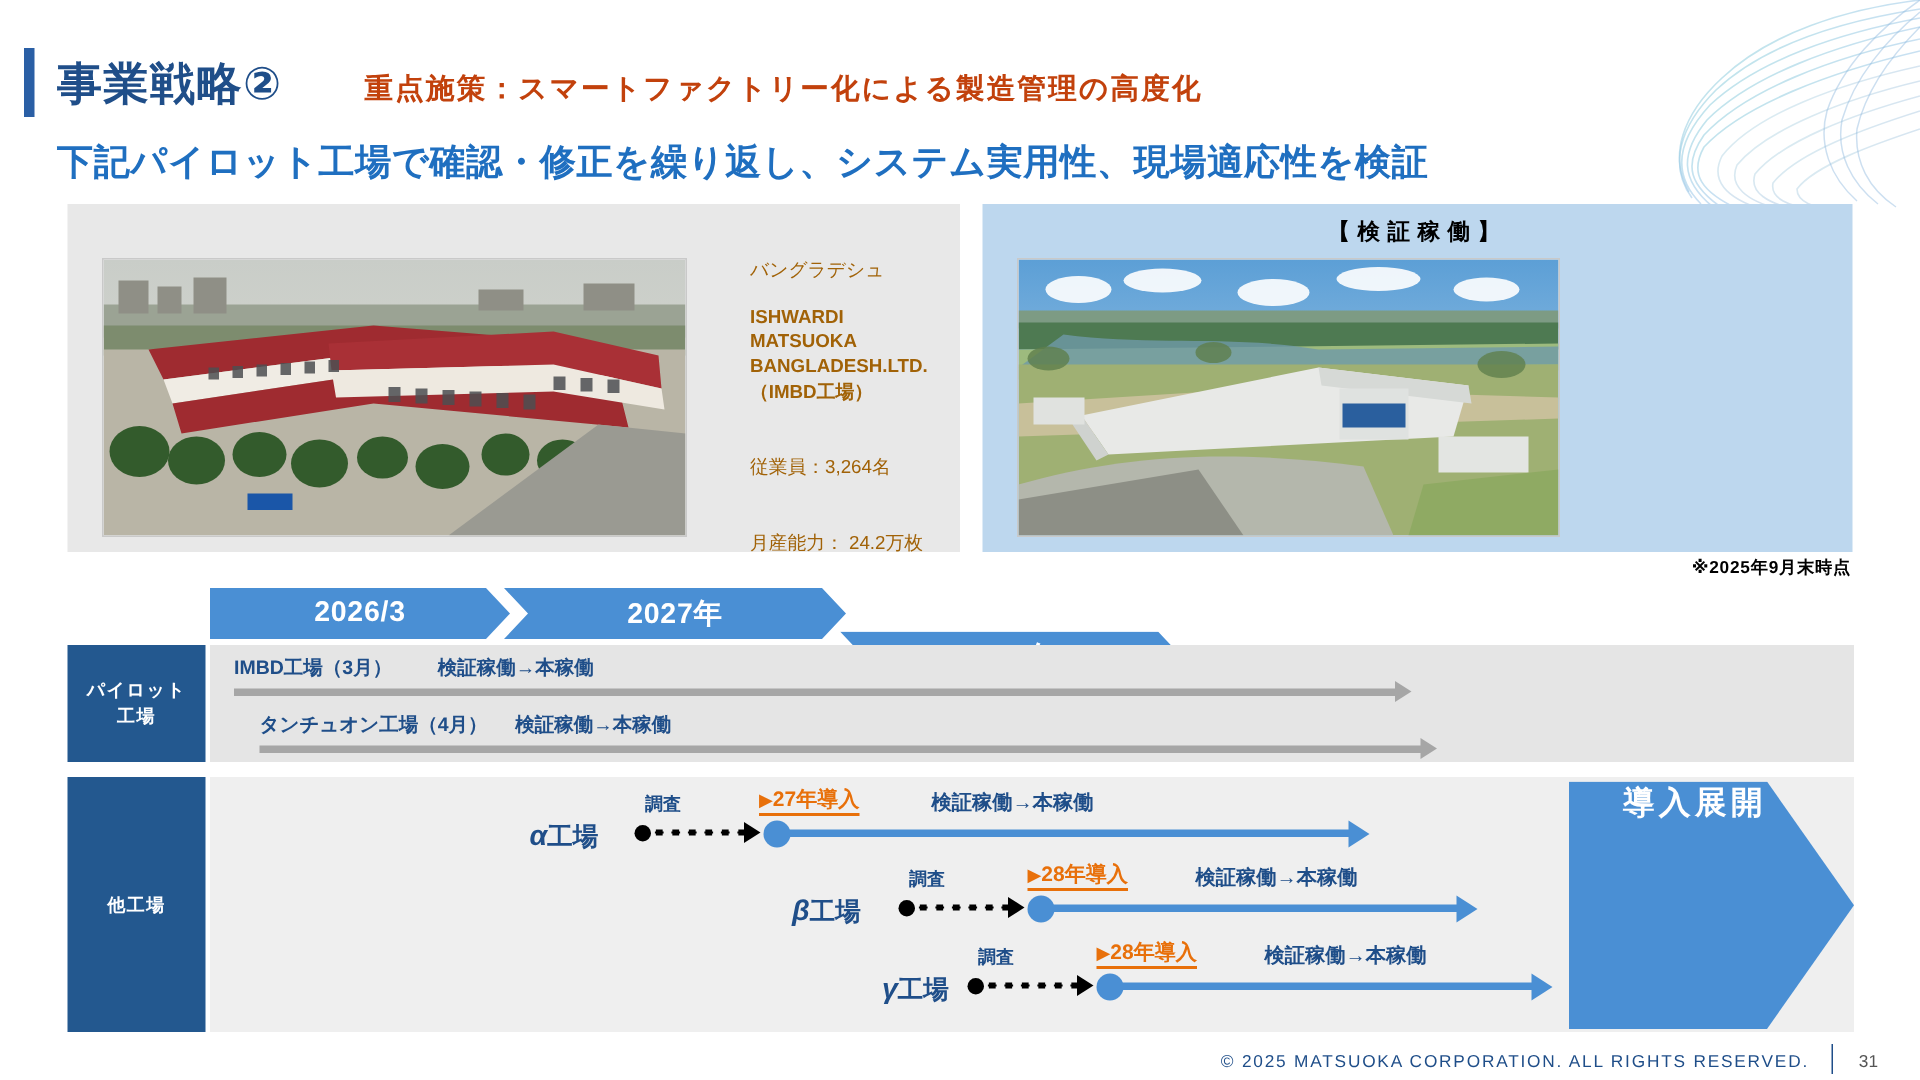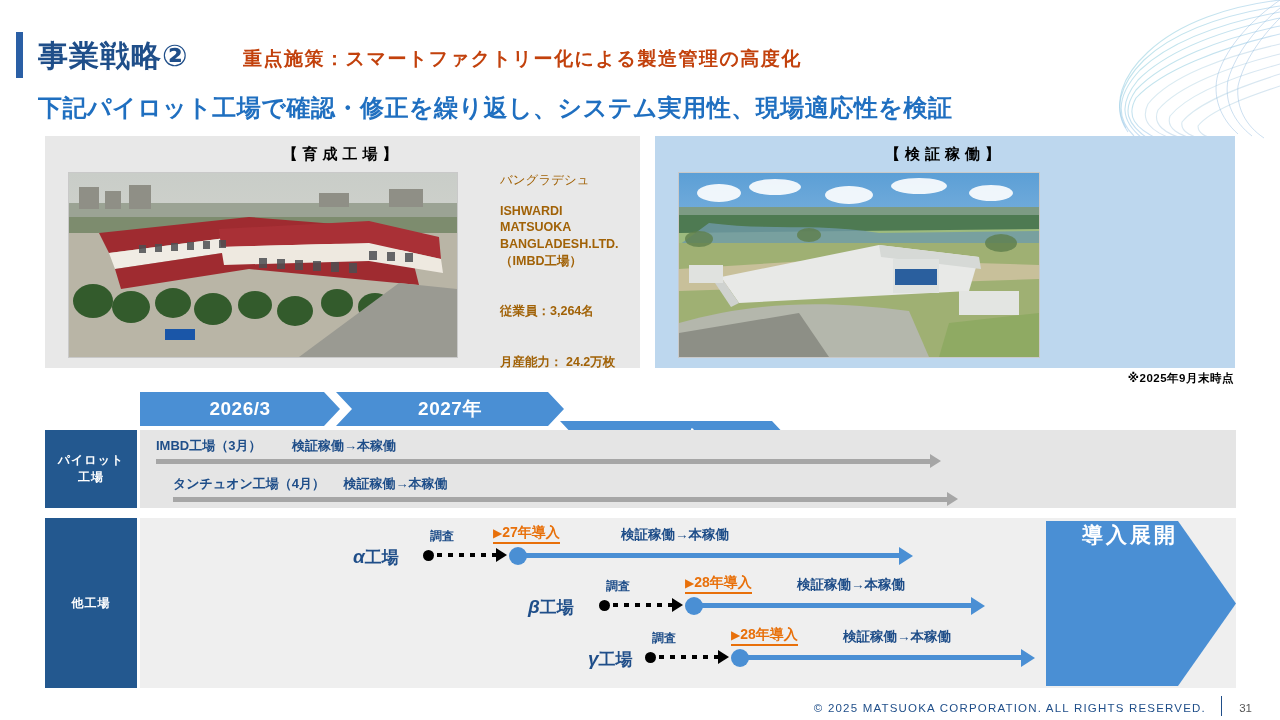--- a/index.html
+++ b/index.html
@@ -22,21 +22,21 @@
   #panel-left{left:45px;width:595px;background:#e8e8e8;}
   #panel-right{left:655px;width:580px;background:#bdd7ee;}
   .panel-title{text-align:center;font-size:15px;font-weight:bold;color:#000;letter-spacing:5px;padding-top:9px;}
   .photo{position:absolute;left:23px;top:36px;width:388px;height:184px;border:1px solid #c9c9c9;overflow:hidden;}
   #panel-right .photo{width:360px;height:184px;}
   .photo svg{display:block;width:100%;height:100%;}
   .info{position:absolute;font-size:12.5px;color:#a16207;line-height:1.33;}
   #info-left{left:455px;top:36px;width:140px;}
   .info .country{font-weight:normal;margin-bottom:14px;}
   .info .corp{font-weight:bold;margin-bottom:16px;}
-  .info .stat{font-weight:bold;margin-bottom:16px;margin-top:34px;}
+  .info .stat{font-weight:normal;margin-bottom:16px;margin-top:34px;}
 
   
   #asof-note{position:absolute;right:46px;top:371px;font-size:11.5px;font-weight:bold;color:#000;letter-spacing:.5px;}
 
   
   #timeline{position:absolute;left:140px;top:392px;width:1096px;height:34px;}
   .tl-seg{position:absolute;top:0;height:34px;background:#4a8fd4;
           display:flex;align-items:center;justify-content:center;
           color:#fff;font-size:19px;font-weight:bold;letter-spacing:.5px;}
   .tl-seg.first{clip-path:polygon(0 0,calc(100% - 16px) 0,100% 50%,calc(100% - 16px) 100%,0 100%);}
@@ -124,21 +124,20 @@
     <path d="M250,18 C232,36 214,60 208,86 C206,108 216,126 234,138"></path>
   </g>
 </svg>
 
 <div id="title-accent"></div>
 <div id="main-title">事業戦略②</div>
 <div id="sub-title">重点施策：スマートファクトリー化による製造管理の高度化</div>
 <div id="lead-line">下記パイロット工場で確認・修正を繰り返し、システム実用性、現場適応性を検証</div>
 
 <div class="panel" id="panel-left">
-  <div class="panel-title">【育成工場】</div>
   <div class="photo">
     <svg viewBox="0 0 388 184" preserveAspectRatio="none">
       <defs>
         <linearGradient id="skyA" x1="0" y1="0" x2="0" y2="1">
           <stop offset="0%" stop-color="#c9cdc8"></stop>
             <stop offset="100%" stop-color="#dcdcd4"></stop>
         </linearGradient>
       </defs>
       <rect width="388" height="184" fill="url(#skyA)"></rect>
       <rect y="30" width="388" height="22" fill="#9ba394"></rect>
@@ -278,21 +277,21 @@
 <div id="other-band">
 
   <div class="frow" style="left:0;top:8px;width:100%;">
     <span class="fname" style="left:213px;top:20px;">
       <span class="gk">α</span><span>工場</span>
     </span>
     <span class="survey-word" style="left:290px;top:2px;">調査</span>
     <div class="dot-start" style="left:283px;top:24px;"></div>
     <div class="dot-line" style="left:294px;top:27px;width:62px;"></div>
     <div class="dot-head" style="left:356px;top:22px;"></div>
-    <span class="intro-tag" style="left:353px;top:-2px;"><span class="tri">▶</span><span>27年導入</span></span>
+    <span class="intro-tag" style="left:366px;top:-2px;"><span class="tri">▶</span><span>27年導入</span></span>
     <span class="phase-text" style="left:481px;top:0px;">検証稼働→本稼働</span>
     <div class="blue-knob" style="left:369px;top:21px;"></div>
     <div class="blue-bar" style="left:383px;top:27px;width:378px;"></div>
     <div class="blue-head" style="left:759px;top:21px;"></div>
   </div>
 
   <div class="frow" style="left:0;top:58px;width:100%;">
     <span class="fname" style="left:388px;top:20px;">
       <span class="gk">β</span><span>工場</span>
     </span>

